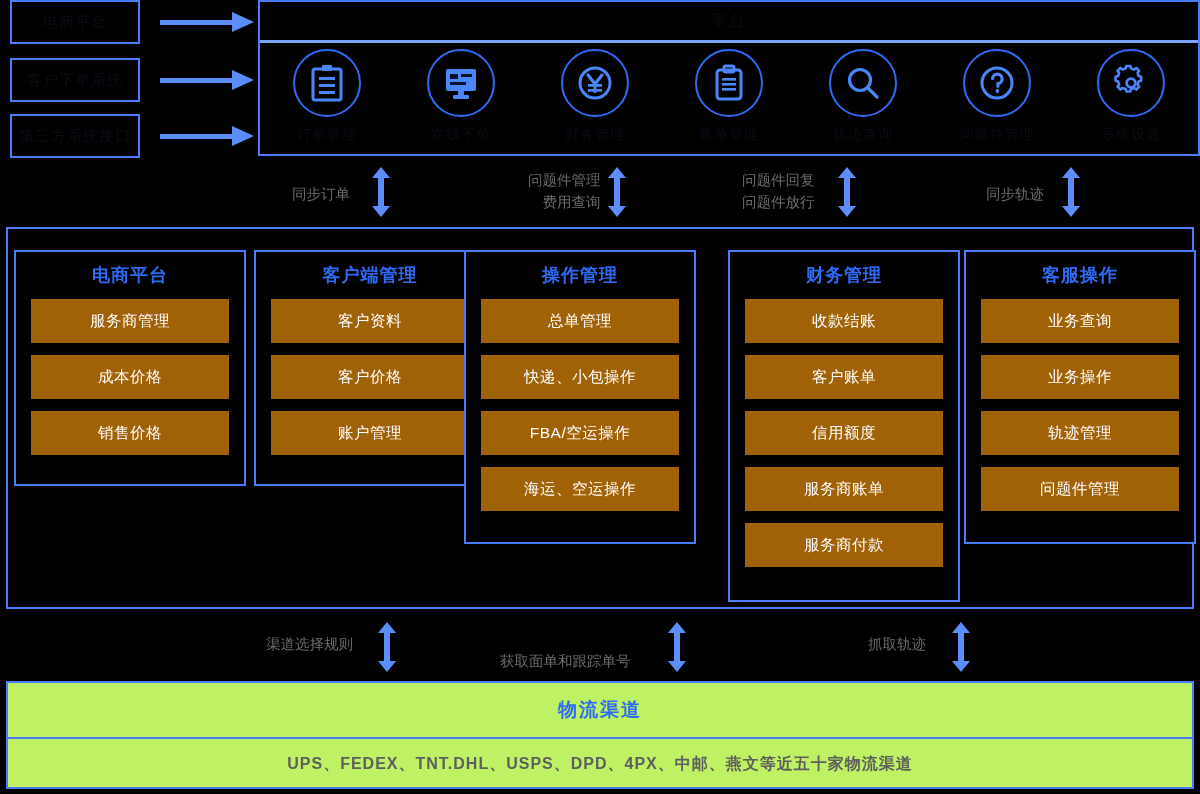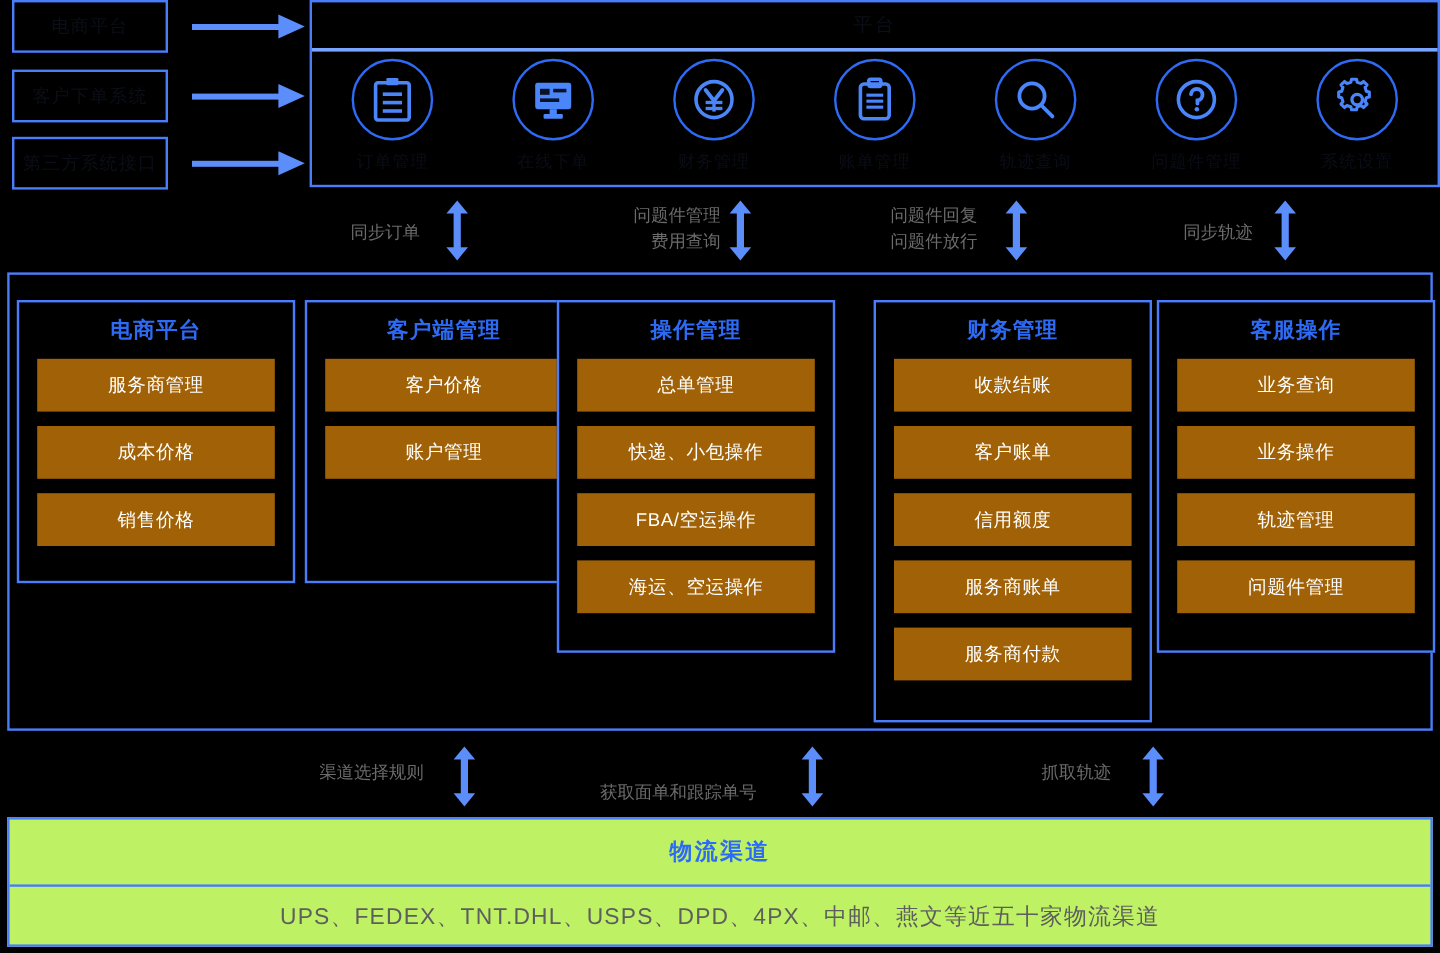--- a/index.html
+++ b/index.html
@@ -59,21 +59,21 @@
      display:flex;align-items:center;justify-content:center;
      font-size:15.5px;color:#ffffff;letter-spacing:0.5px;}
 
   
   #bottom-panel{left:6px;top:681px;width:1188px;height:108px;border:2px solid #4a7dfc;background:#bef264;}
   #bottom-title{position:absolute;left:0;top:0;width:100%;height:54px;
      display:flex;align-items:center;justify-content:center;
      font-size:19px;font-weight:bold;color:#2e6bf5;letter-spacing:2px;border-bottom:2px solid #4a7dfc;}
   #bottom-sub{position:absolute;left:0;top:56px;width:100%;height:50px;
      display:flex;align-items:center;justify-content:center;
-     font-size:19px;color:#5e5e5e;letter-spacing:1px;}
+     font-size:16px;color:#5e5e5e;letter-spacing:1px;font-weight:bold;}
 </style>
 </head>
 <body>
 
 <div class="abs src src1">
   <span>电商平台</span>
 </div>
 <div class="abs src src2">
   <span>客户下单系统</span>
 </div>
@@ -231,20 +231,21 @@
 
   <div class="col" style="left:6px;top:21px;width:228px;height:232px;">
     <div class="col-title">电商平台</div>
     <div class="pill">服务商管理</div>
     <div class="pill">成本价格</div>
     <div class="pill">销售价格</div>
   </div>
 
   <div class="col" style="left:246px;top:21px;width:228px;height:232px;">
     <div class="col-title">客户端管理</div>
+    <div class="pill">客户资料</div>
     <div class="pill">客户价格</div>
     <div class="pill">账户管理</div>
   </div>
 
   <div class="col" style="left:456px;top:21px;width:228px;height:290px;">
     <div class="col-title">操作管理</div>
     <div class="pill">总单管理</div>
     <div class="pill">快递、小包操作</div>
     <div class="pill">FBA/空运操作</div>
     <div class="pill">海运、空运操作</div>

